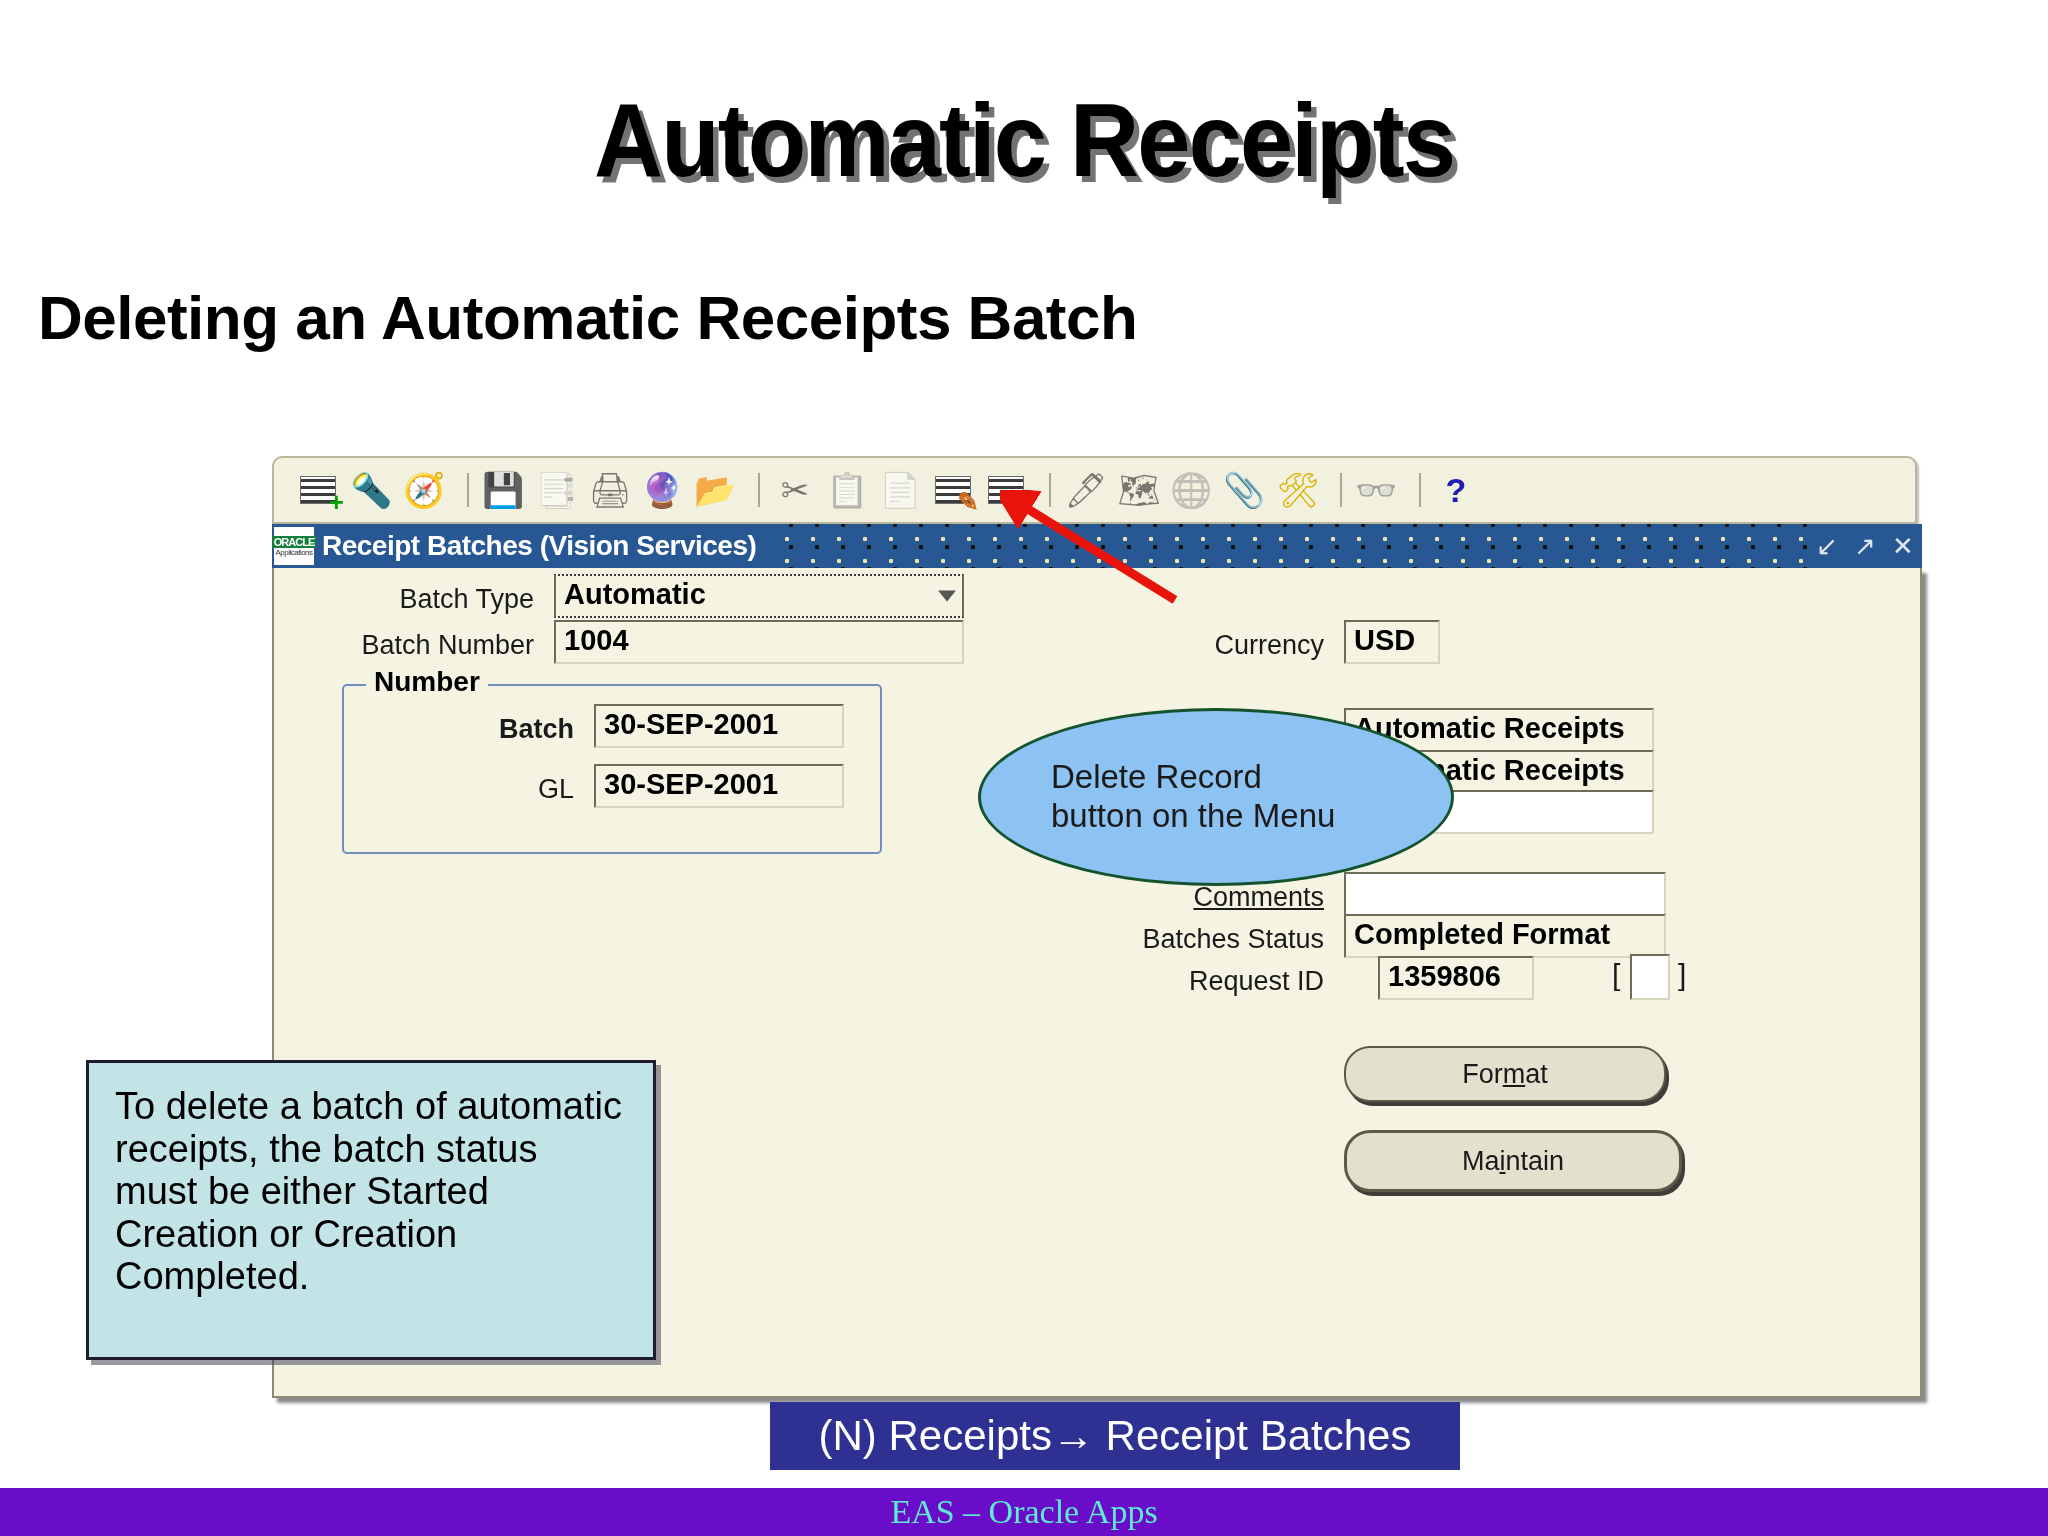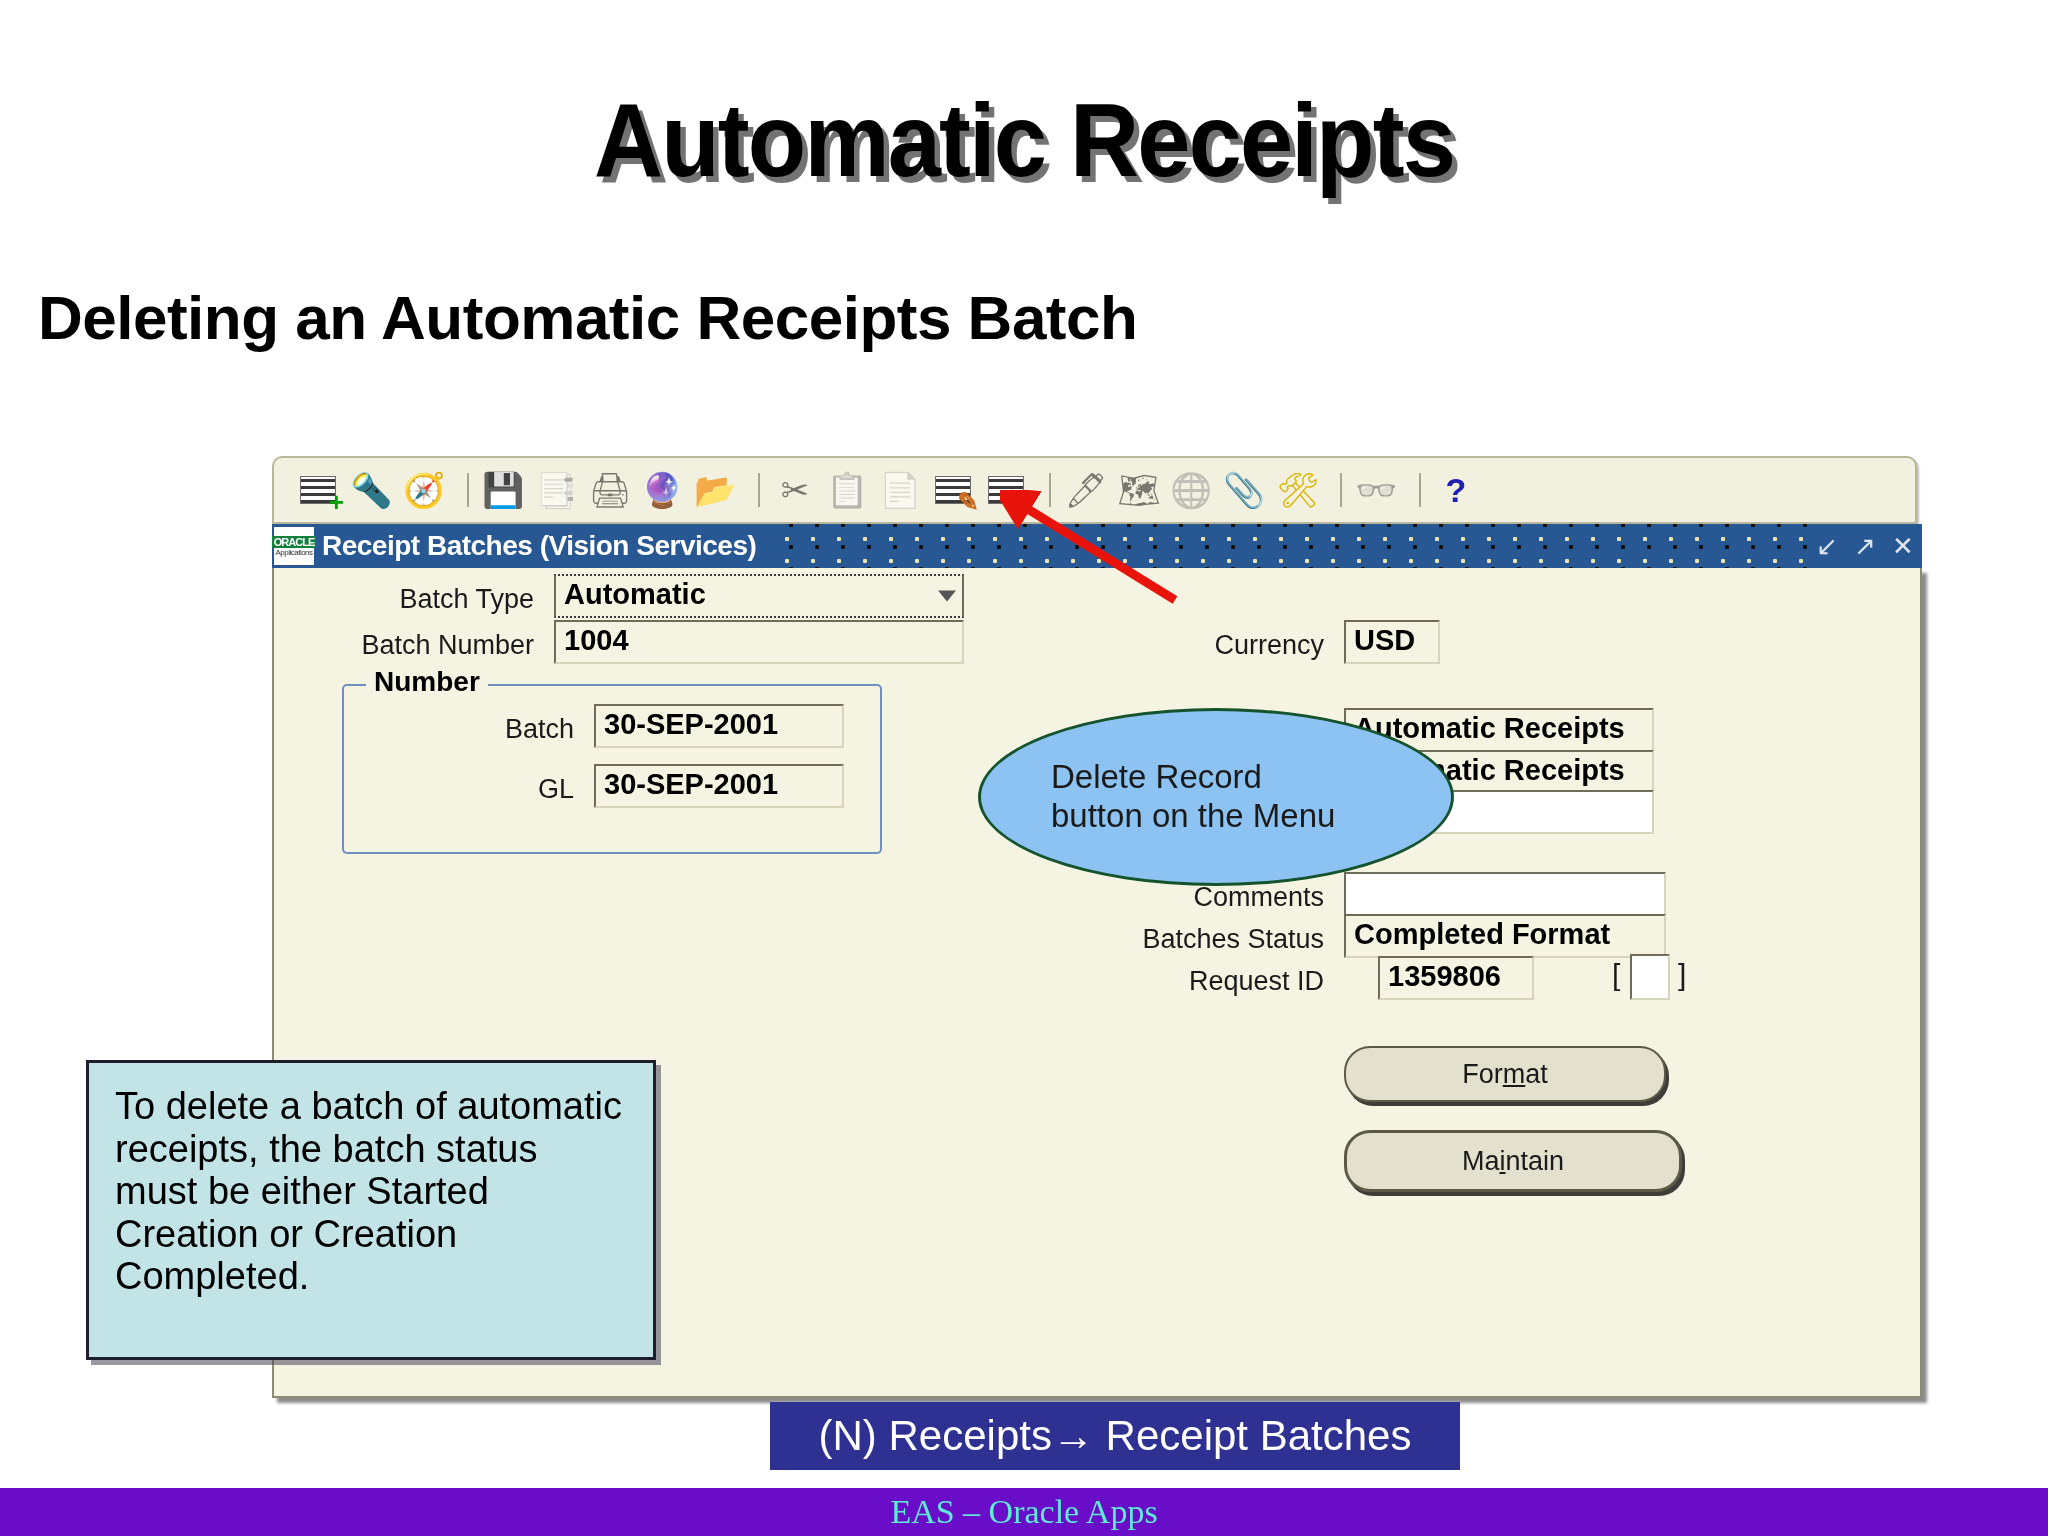--- a/index.html
+++ b/index.html
@@ -305,40 +305,40 @@
       <span>Automatic</span>
       <span class="dropdown-arrow"></span>
     </div>
 
     <div class="fld-label" style="left:20px;top:62px;width:240px;">Batch Number</div>
     <div class="fld-box" style="left:280px;top:52px;width:410px;height:44px;">1004</div>
 
     <div id="dates-group">
       <div id="dates-legend">Number</div>
 
-      <div class="fld-label" style="left:100px;top:28px;width:130px;">Batch</div>
+      <div class="fld-label" style="left:100px;top:28px;width:130px;font-weight:bold;">Batch</div>
       <div class="fld-box" style="left:250px;top:18px;width:250px;height:44px;">30-SEP-2001</div>
 
       <div class="fld-label" style="left:100px;top:88px;width:130px;">GL</div>
       <div class="fld-box" style="left:250px;top:78px;width:250px;height:44px;">30-SEP-2001</div>
     </div>
 
     <div class="fld-label" style="left:810px;top:62px;width:240px;">Currency</div>
     <div class="fld-box" style="left:1070px;top:52px;width:96px;height:44px;">USD</div>
 
     <div class="fld-label" style="left:790px;top:150px;width:260px;">Receipt Class</div>
     <div class="fld-box" style="left:1070px;top:140px;width:310px;height:44px;">Automatic Receipts</div>
 
     <div class="fld-label" style="left:790px;top:192px;width:260px;">Payment Method</div>
     <div class="fld-box" style="left:1070px;top:182px;width:310px;height:44px;">Automatic Receipts</div>
 
     <div class="fld-label" style="left:730px;top:232px;width:320px;">Media Reference</div>
     <div class="fld-box empty" style="left:1070px;top:222px;width:310px;height:44px;"></div>
 
-    <div class="fld-label" style="left:730px;top:314px;width:320px;">Comments</div>
+    <div class="fld-label" style="left:730px;top:314px;width:320px;text-decoration:underline;">Comments</div>
     <div class="fld-box empty" style="left:1070px;top:304px;width:322px;height:44px;"></div>
 
     <div class="fld-label" style="left:730px;top:356px;width:320px;">Batches Status</div>
     <div class="fld-box" style="left:1070px;top:346px;width:322px;height:44px;">Completed Format</div>
 
     <div class="fld-label" style="left:730px;top:398px;width:320px;">Request ID</div>
     <div class="fld-box" style="left:1104px;top:388px;width:156px;height:44px;">1359806</div>
     <div class="bracket" style="left:1338px;top:390px;">[</div>
     <div class="fld-box empty" style="left:1356px;top:386px;width:40px;height:46px;"></div>
     <div class="bracket" style="left:1404px;top:390px;">]</div>

